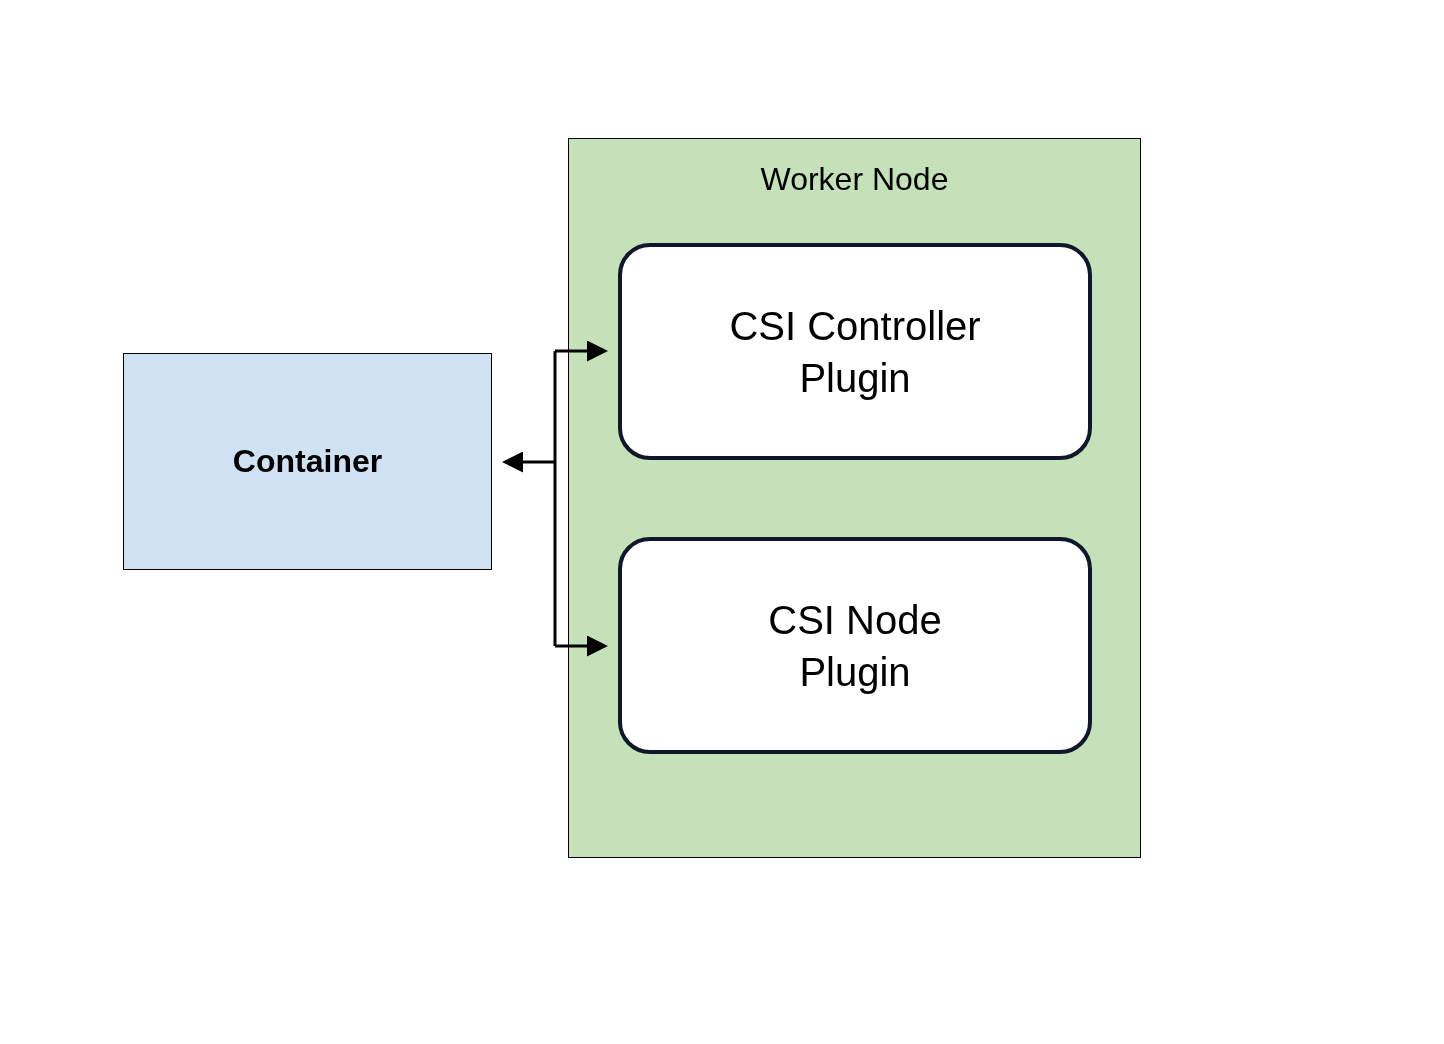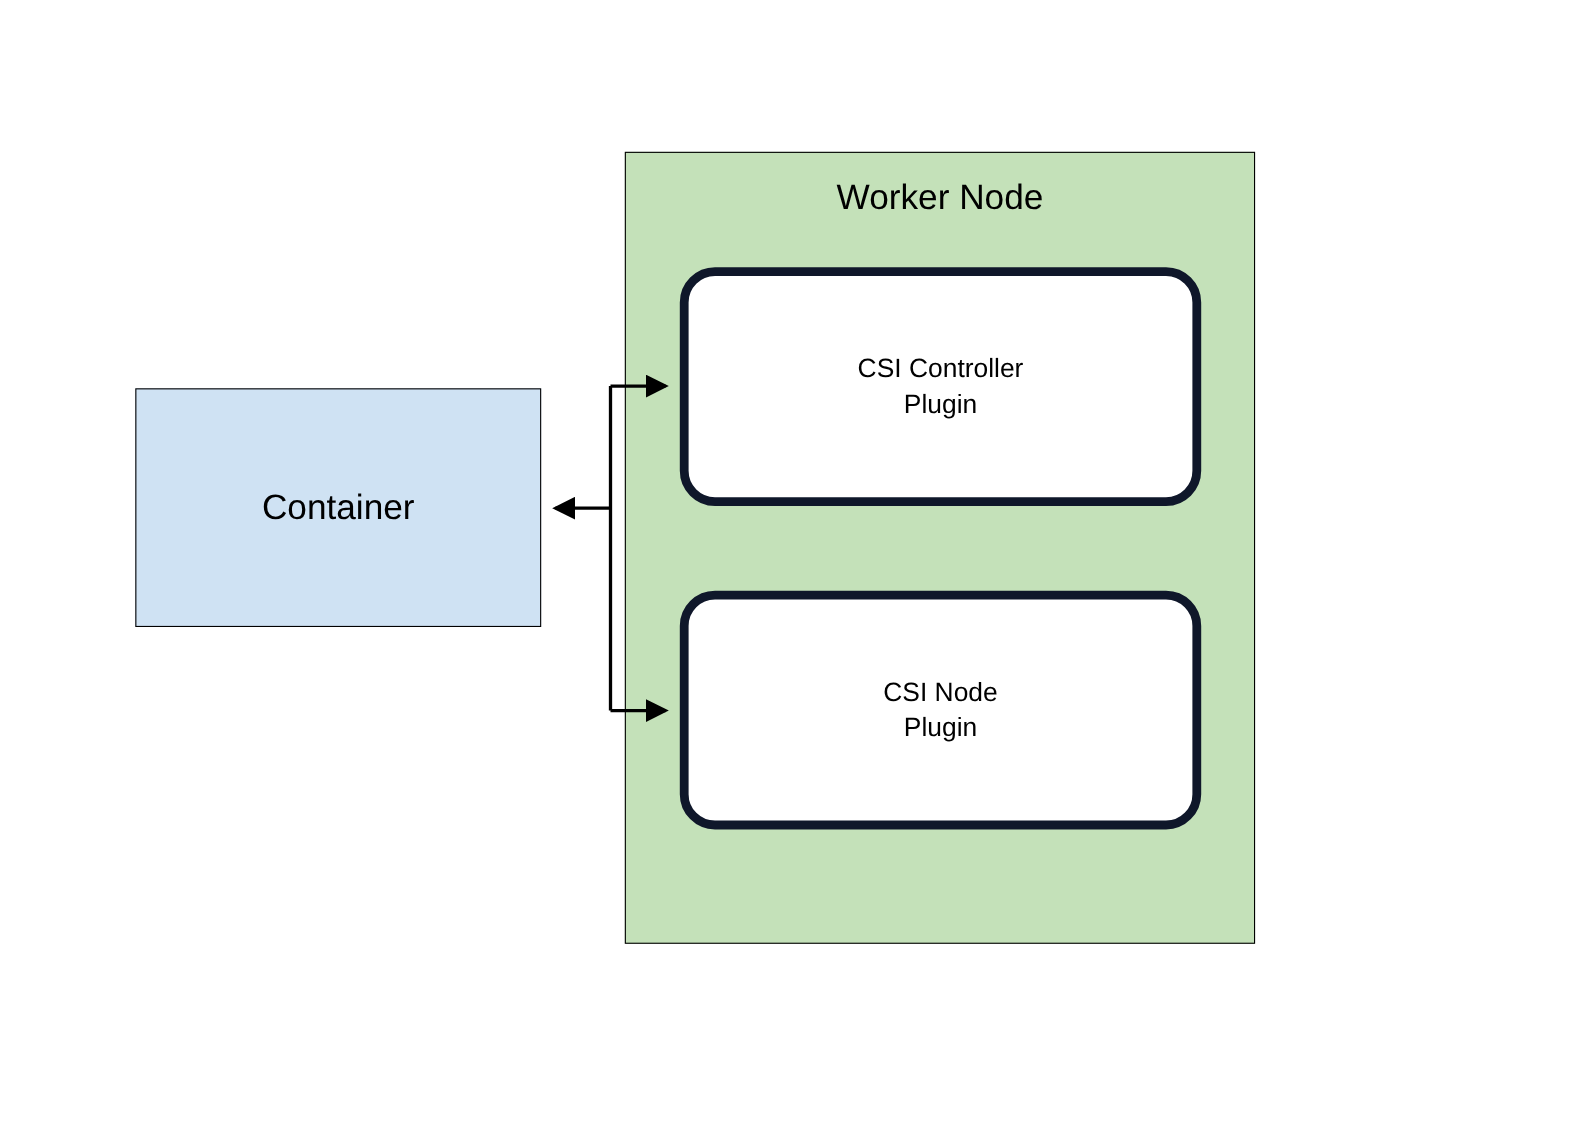--- a/index.html
+++ b/index.html
@@ -28,39 +28,40 @@
     }
     .orchestrator-box {
       background: #cfe2f3;
       border: 1px solid #000;
       left: 123px;
       top: 353px;
       width: 369px;
       height: 217px;
       font-size: 32px;
       line-height: 1.3;
+      font-weight: bold;
     }
     .worker-node-box {
       background: #c4e1b9;
       border: 1px solid #000;
       left: 568px;
       top: 138px;
       width: 573px;
       height: 720px;
       align-items: flex-start;
       padding-top: 22px;
       font-size: 32px;
     }
     .plugin-box {
       background: #ffffff;
-      border: 8px solid #0f172a;
+      border: 4px solid #0f172a;
       border-radius: 32px;
       width: 474px;
       height: 217px;
-      font-size: 24px;
+      font-size: 40px;
       line-height: 1.3;
     }
     .controller-plugin {
       left: 618px;
       top: 243px;
     }
     .node-plugin {
       left: 618px;
       top: 537px;
       text-align: center;

